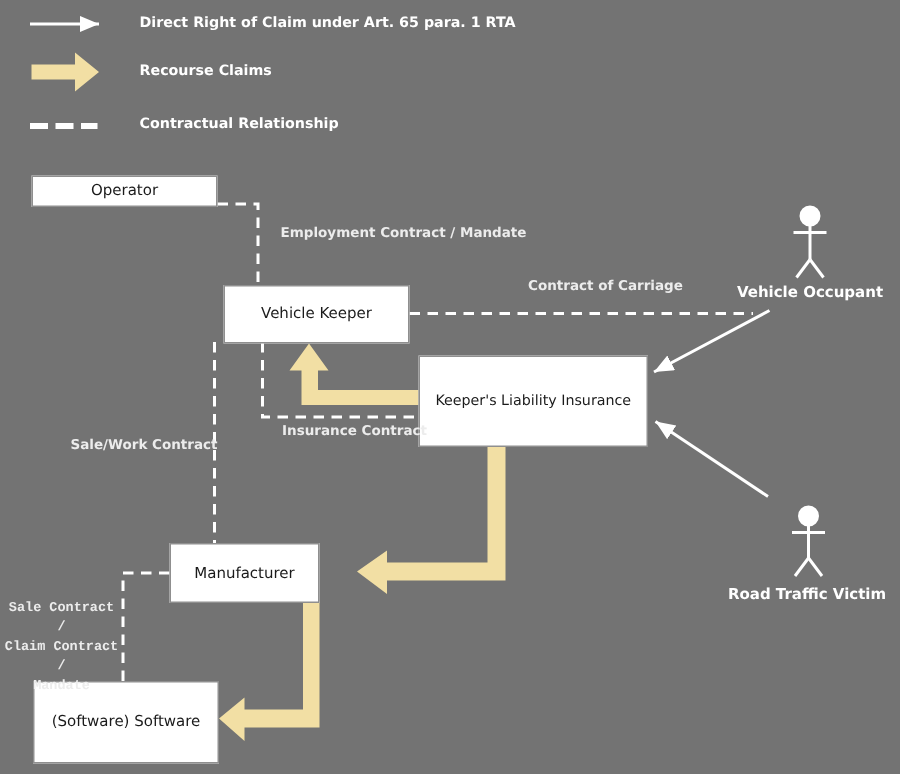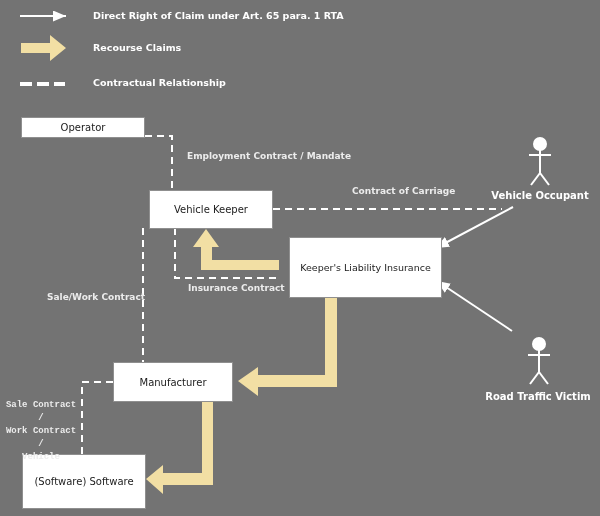--- a/index.html
+++ b/index.html
@@ -2,21 +2,21 @@
 <html><head>
 <meta charset="utf-8">
 <style>
   html,body{margin:0;padding:0;background:#000;}
   .canvas{position:relative;width:600px;height:516px;background:#737373;
           font-family:"DejaVu Sans","Liberation Sans",sans-serif;overflow:hidden;}
   .overlay{position:absolute;left:0;top:0;}
   .box{position:absolute;background:#ffffff;border:1px solid #8f8f8f;box-sizing:border-box;
        color:#1b1b1b;display:flex;align-items:center;justify-content:center;
        font-size:10px;text-align:center;white-space:nowrap;}
-  .box.small-text{font-size:9.5px;margin-left:10px;}
+  .box.small-text{font-size:9.5px;}
   .edge-label{position:absolute;color:#ececec;font-weight:bold;font-size:9px;white-space:nowrap;}
   .edge-label-multi{position:absolute;color:#ececec;font-weight:bold;font-size:9px;
        width:80px;text-align:center;line-height:13px;font-family:Liberation Mono, monospace;}
   .legend-label{position:absolute;color:#ffffff;font-weight:bold;font-size:9.5px;white-space:nowrap;}
   .figure-label{position:absolute;color:#ffffff;font-weight:bold;font-size:10px;
        width:110px;text-align:center;white-space:nowrap;}
 </style>
 </head>
 <body>
 
@@ -62,29 +62,29 @@
     </g>
   </svg>
 
   <div class="legend-label" style="left:93px;top:10px;">Direct Right of Claim under Art. 65 para. 1 RTA</div>
   <div class="legend-label" style="left:93px;top:42px;">Recourse Claims</div>
   <div class="legend-label" style="left:93px;top:77px;">Contractual Relationship</div>
 
   <div class="box" style="left:21px;top:117px;width:124px;height:21px;text-align:right;">Operator</div>
   <div class="box" style="left:113px;top:190px;width:124px;height:39px;margin-left:36px;">Vehicle Keeper</div>
   <div class="box small-text" style="left:279px;top:237px;width:153px;height:61px;">Keeper's Liability Insurance</div>
-  <div class="box" style="left:113px;top:362px;width:120px;height:40px;">Manufacturer</div>
+  <div class="box" style="left:113px;top:362px;width:100px;height:40px;">Manufacturer</div>
   <div class="box" style="left:22px;top:454px;width:124px;height:55px;">(Software) Software</div>
 
   <div class="figure-label" style="left:485px;top:190px;">Vehicle Occupant</div>
   <div class="figure-label" style="left:483px;top:391px;text-align:center;">Road Traffic Victim</div>
 
   <div class="edge-label" style="left:187px;top:151px;">Employment Contract / Mandate</div>
   <div class="edge-label" style="left:308px;top:186px;padding-left:44px;">Contract of Carriage</div>
   <div class="edge-label" style="left:188px;top:283px;">Insurance Contract</div>
   <div class="edge-label" style="left:47px;top:292px;">Sale/Work Contract</div>
   <div class="edge-label-multi" style="left:1px;top:399px;">
     <div>Sale Contract /</div>
-    <div>Work Contract /</div>
-    <div>Vehicle</div>
+    <div>Claim Contract /</div>
+    <div>Mandate</div>
   </div>
 
 </div>
 
 </body></html>

